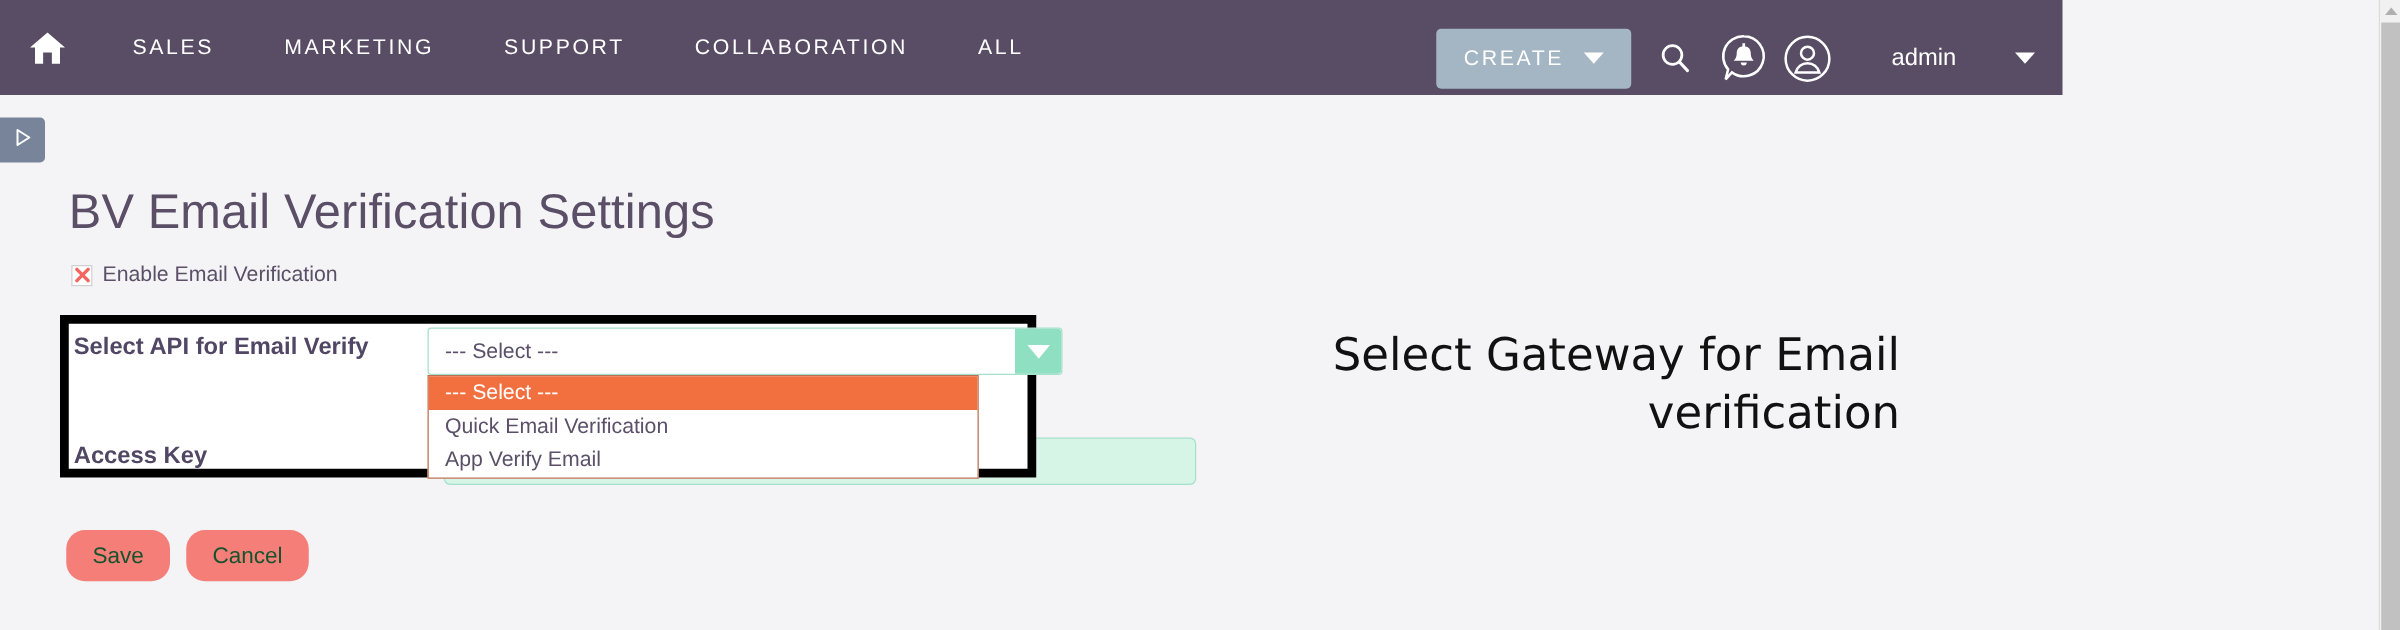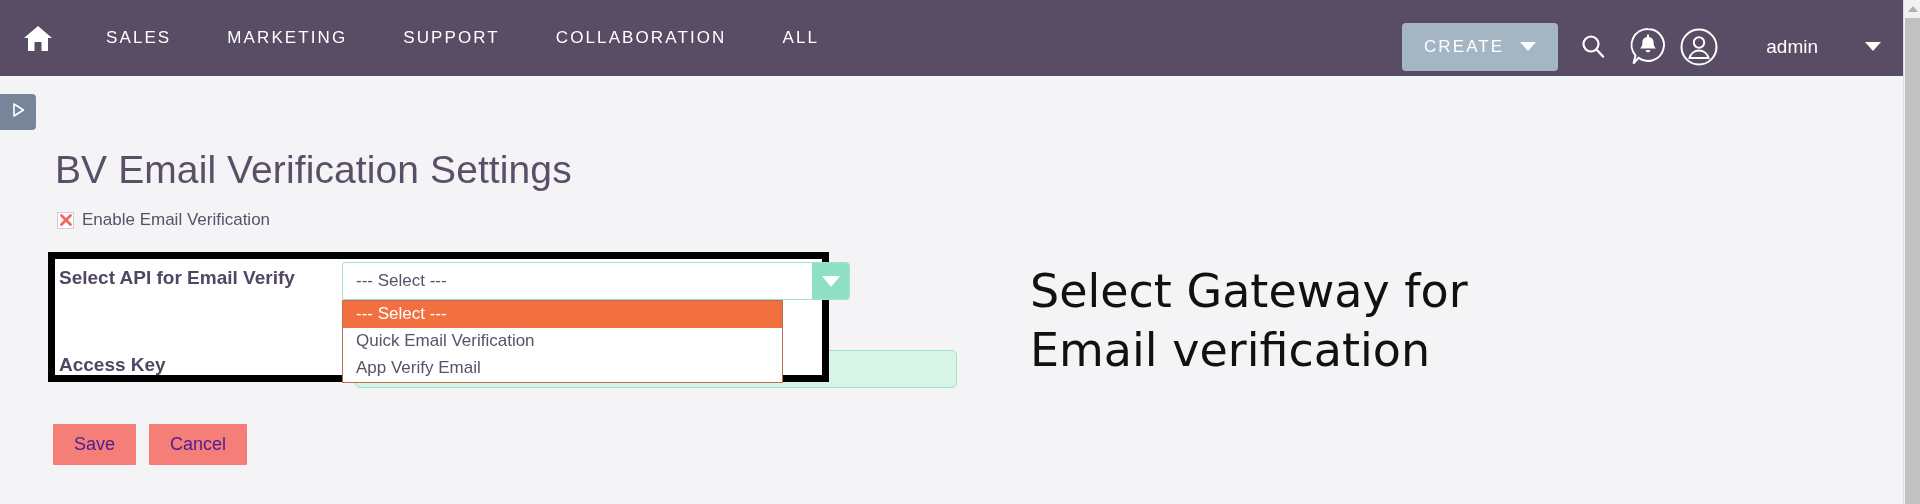--- a/index.html
+++ b/index.html
@@ -12,21 +12,21 @@
     overflow: hidden;
     background: #f4f4f6;
     font-family: "Liberation Sans", sans-serif;
     position: relative;
   }
 
   
   .navbar {
     position: absolute;
     top: 0; left: 0;
-    width: 1903px;
+    width: 1650px;
     height: 76px;
     background: #584d64;
     display: flex;
     align-items: center;
     box-sizing: border-box;
     padding-left: 10px;
   }
   .home-icon {
     width: 44px;
     height: 40px;
@@ -295,37 +295,37 @@
   
   .btn-row {
     position: absolute;
     top: 424px;
     left: 53px;
     display: flex;
     gap: 13px;
   }
   .btn {
     border: none;
-    border-radius: 1px;
-    color: #4c1d95;
+    border-radius: 15px;
+    color: #14532d;
     font-size: 18px;
     padding: 10px 21px;
     cursor: pointer;
     font-family: "Liberation Sans", sans-serif;
     background: #f57e78;
   }
 
   
   .annotation {
     position: absolute;
     top: 262px;
     left: 1030px;
     width: 490px;
-    text-align: left;
-    font-size: 46px;
+    text-align: right;
+    font-size: 36px;
     color: #111111;
     line-height: 1.28;
     font-family: "DejaVu Sans", sans-serif;
   }
 </style>
 </head>
 <body>
 
 <div class="navbar">
 

